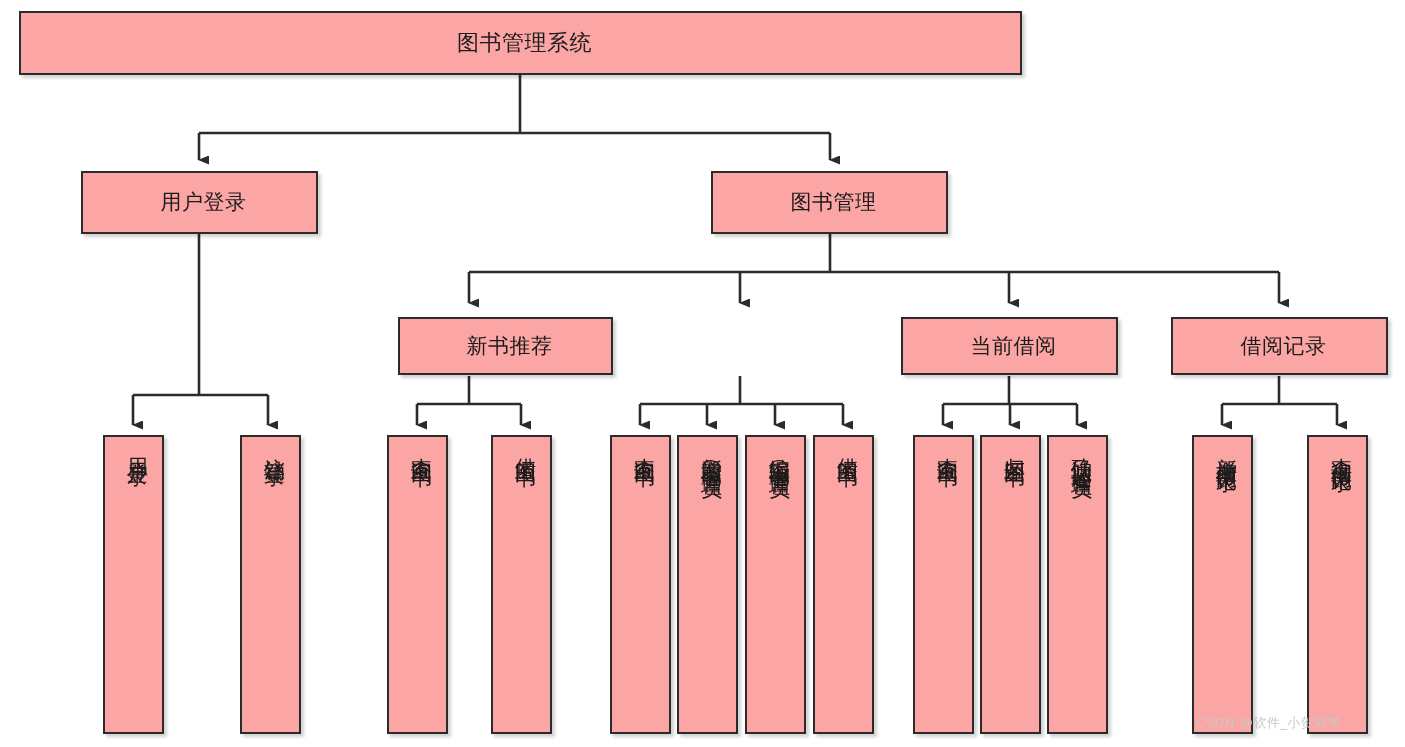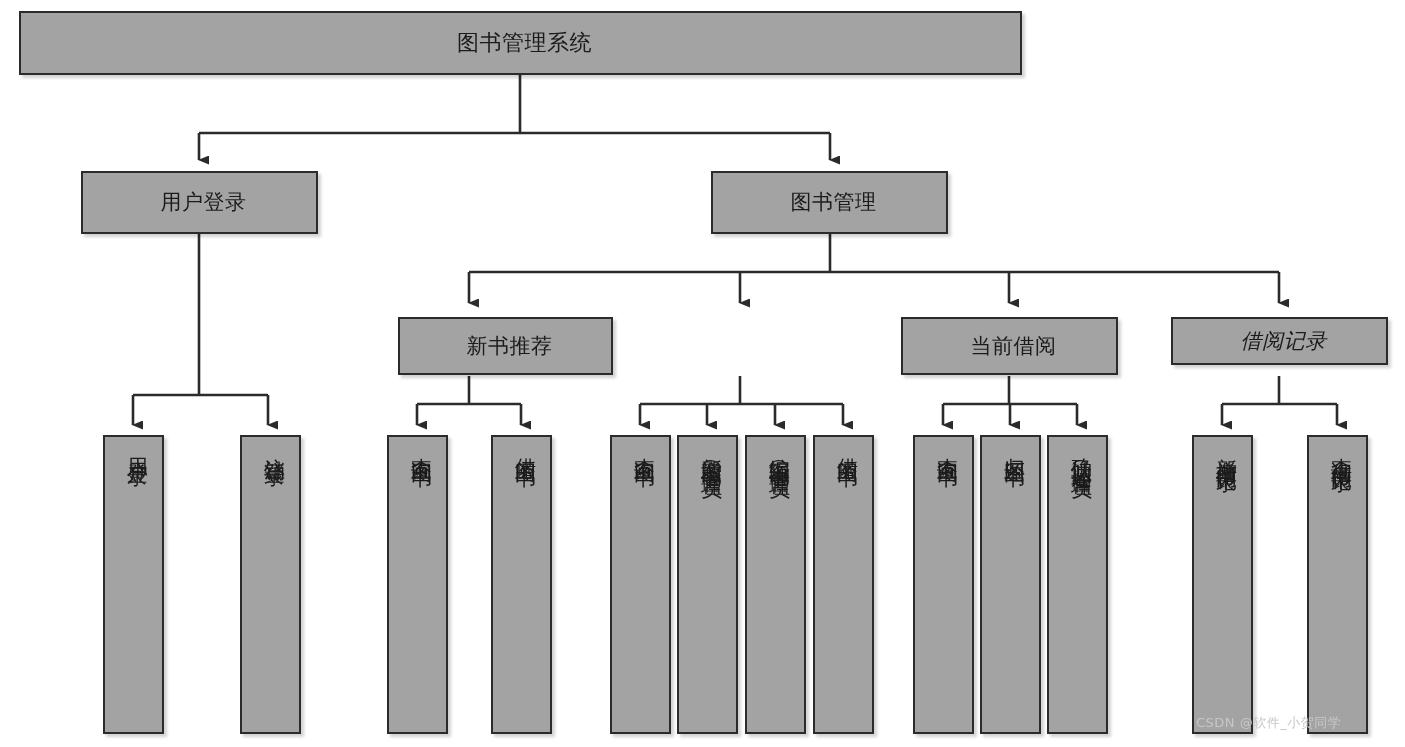--- a/index.html
+++ b/index.html
@@ -22,21 +22,21 @@
     position: absolute;
     left: 0;
     top: 0;
     width: 1405px;
     height: 747px;
     pointer-events: none;
   }
   .node {
     position: absolute;
     box-sizing: border-box;
-    background: #a3a3a3;
+    background: #fca5a5;
     border: 2px solid #2b2b2b;
     box-shadow: 3px 3px 3px rgba(0,0,0,0.18);
     display: flex;
     align-items: center;
     justify-content: center;
     z-index: 2;
     padding-left: 8px;
   }
   .node-label {
     color: #1b1b1b;
@@ -147,21 +147,21 @@
 
   <div class="node horizontal" style="left:362px; top:317px; width:215px; height:58px;margin-left:36px;">
     <span class="node-label">新书推荐</span>
   </div>
 
 
   <div class="node horizontal" style="left:901px; top:317px; width:217px; height:58px;">
     <span class="node-label">当前借阅</span>
   </div>
 
-  <div class="node horizontal" style="left:1171px; top:317px; width:217px; height:48px;font-style:italic;">
+  <div class="node horizontal" style="left:1171px; top:317px; width:217px; height:58px;">
     <span class="node-label">借阅记录</span>
   </div>
 
   <div class="node vertical" style="left:103px; top:435px; width:61px; height:299px;">
     <span class="node-label">用户登录</span>
   </div>
 
   <div class="node vertical" style="left:240px; top:435px; width:61px; height:299px;">
     <span class="node-label">注销登录</span>
   </div>

